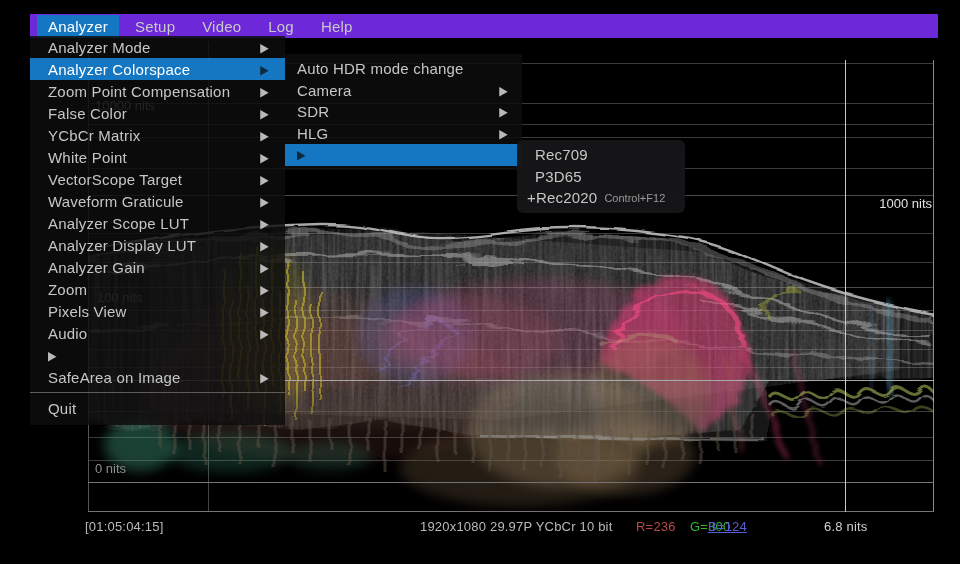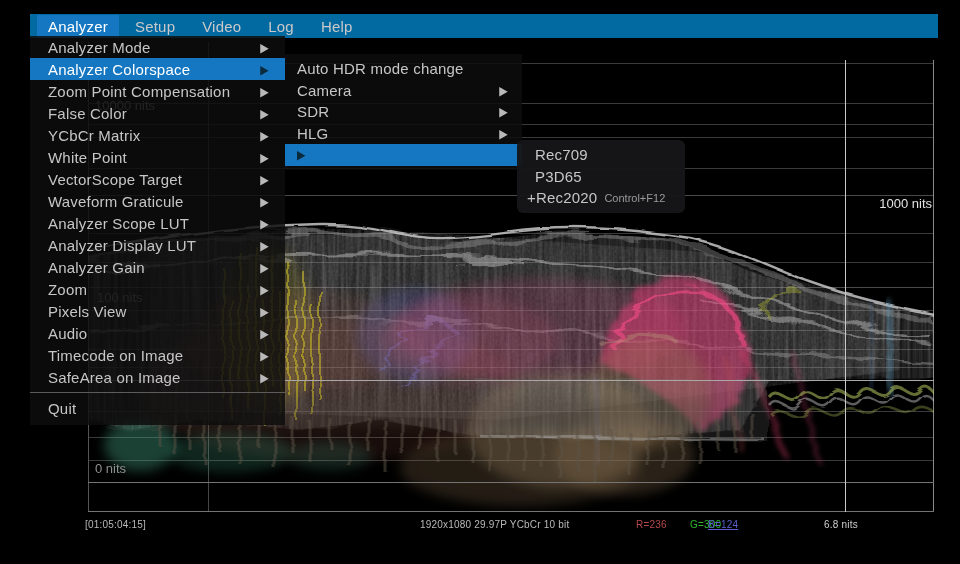--- a/index.html
+++ b/index.html
@@ -3,21 +3,21 @@
 <meta charset="utf-8">
 <style>
   html,body{margin:0;padding:0;background:#000;width:960px;height:564px;overflow:hidden;
     font-family:"Liberation Sans","DejaVu Sans",sans-serif;-webkit-font-smoothing:antialiased;}
   .abs{position:absolute;}
   
   #scope-svg{left:88px;top:42px;z-index:1;}
   .nits-label{color:#8f8f8f;font-size:13px;z-index:2;white-space:nowrap;}
   .nits-label.bright{color:#e2e2e2;}
   
-  #menubar{left:30px;top:14px;width:908px;height:24px;background:#0369a1;z-index:10;
+  #menubar{left:30px;top:14px;width:908px;height:24px;background:#6d28d9;z-index:10;
     display:flex;align-items:center;padding-left:7px;box-sizing:border-box;}
   .mb-item{color:#c9c9c9;font-size:15px;padding:3px 11px;margin-right:5px;letter-spacing:.2px;}
   .mb-item.active{background:#1577c2;color:#fff;}
   
   .panel{background:rgba(13,13,13,0.84);z-index:11;box-sizing:border-box;}
   #menu-analyzer{left:30px;top:36px;width:255px;padding-bottom:6px;}
   .mi{height:22px;display:flex;align-items:center;padding:0 16px 0 18px;
     color:#c6c6c6;font-size:15px;letter-spacing:.2px;white-space:nowrap;}
   .mi .lbl{flex:1 1 auto;overflow:hidden;}
   .mi .arr{flex:0 0 auto;color:#b9b9b9;font-size:11px;transform:scaleY(1.15);}
@@ -25,21 +25,21 @@
   .mi.hl .arr{color:#0a2a3d;}
   .sep{height:1px;background:#5c5c5c;margin:4px 0 4px 0;}
   #menu-colorspace{left:285px;top:54px;width:237px;padding:4px 0;z-index:12;}
   #menu-colorspace .mi{height:21.5px;padding:0 14px 0 12px;}
   #menu-hdr{left:517px;top:140px;width:168px;padding:4px 0;z-index:13;
     background:rgba(22,22,24,0.96);border-radius:6px;}
   #menu-hdr .mi{height:21.5px;padding:0 10px 0 18px;}
   .outdent{margin-left:-8px;}
   .shortcut{color:#9a9a9a;font-size:11px;margin-left:7px;letter-spacing:0;}
   
-  .status{top:519px;font-size:10px;color:#b9b9b9;z-index:10;white-space:nowrap;letter-spacing:.2px;}
+  .status{top:519px;font-size:13px;color:#b9b9b9;z-index:10;white-space:nowrap;letter-spacing:.2px;}
   .val-r{color:#b5484d;} .val-g{color:#2eb82e;} .val-b{color:#5a5fd0;} .val-n{color:#cfcfcf;}
 </style>
 </head>
 <body>
 
 <svg id="scope-svg" class="abs" width="846" height="470" viewBox="88 42 846 470">
   <defs>
     <filter id="r8" x="-15%" y="-15%" width="130%" height="130%">
       <feTurbulence type="fractalNoise" baseFrequency="0.012 0.05" numOctaves="3" seed="7" result="t"></feTurbulence>
       <feDisplacementMap in="SourceGraphic" in2="t" scale="8"></feDisplacementMap>
@@ -246,21 +246,20 @@
     </div>
   <div class="mi">
     <span class="lbl">Pixels View</span>
     <span class="arr">▶</span>
     </div>
   <div class="mi">
     <span class="lbl">Audio</span>
     <span class="arr">▶</span>
     </div>
   <div class="mi">
-    <span class="lbl">Timecode on Image</span>
     <span class="arr">▶</span>
     </div>
   <div class="mi">
     <span class="lbl">SafeArea on Image</span>
     <span class="arr">▶</span>
     </div>
   <div class="sep"></div>
   <div class="mi">
     <span class="lbl">Quit</span>
     </div>

